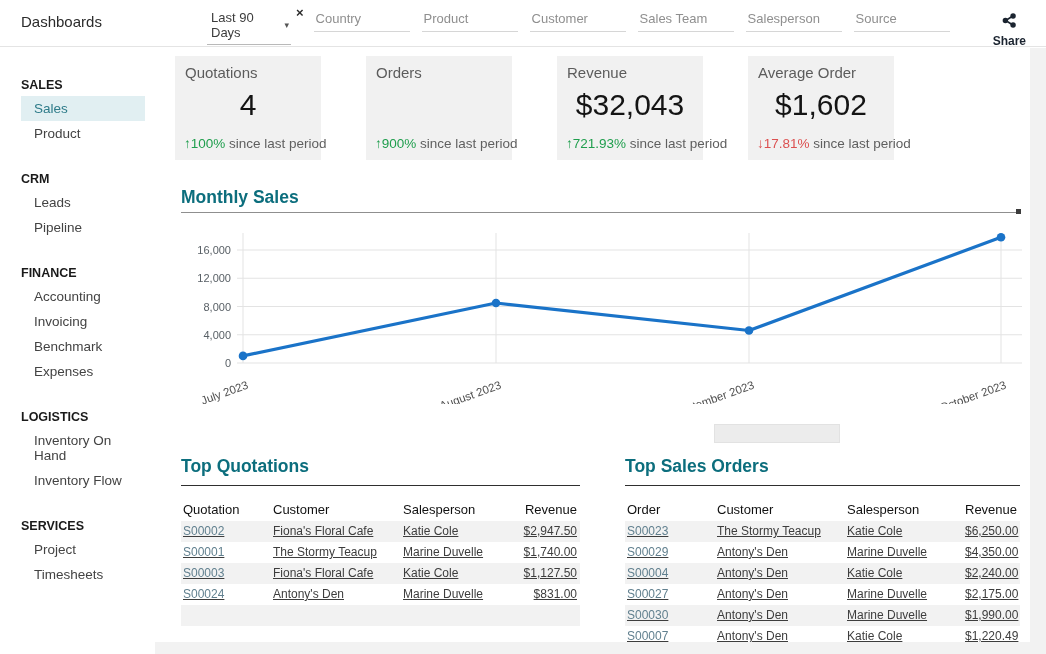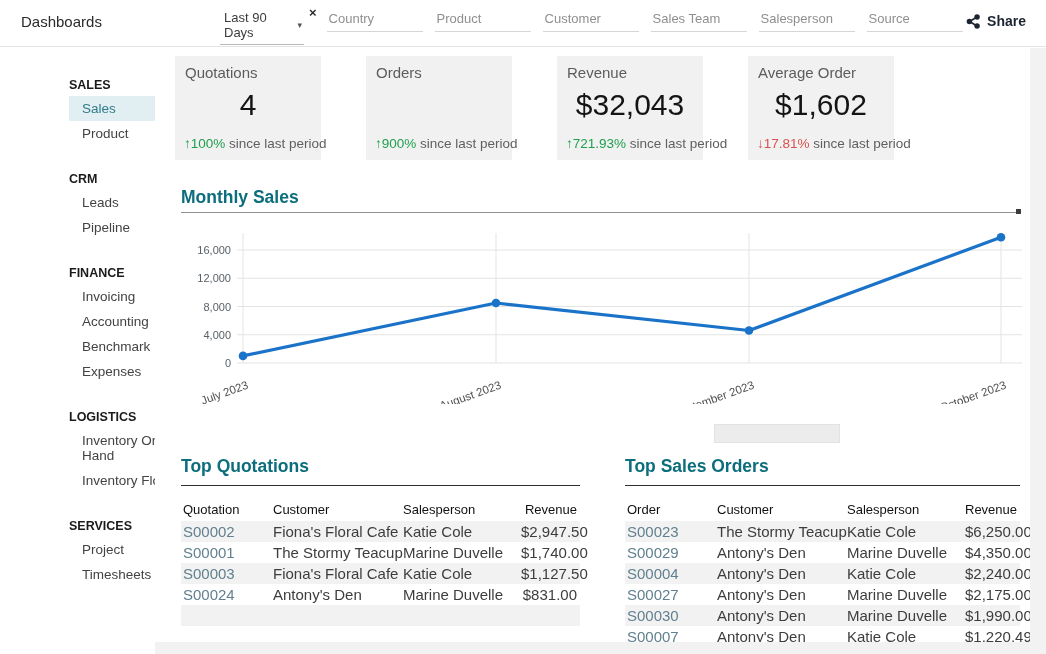--- a/index.html
+++ b/index.html
@@ -6,36 +6,36 @@
   html,body { margin:0; padding:0; }
   body {
     width:1046px; height:654px; position:relative; overflow:hidden;
     background:#fff; font-family:"Liberation Sans", sans-serif; color:#333;
   }
 
   
   .topbar { position:absolute; left:0; top:0; width:1046px; height:47px;
             background:#fff; border-bottom:1px solid #e4e4e4; z-index:5; }
   .page-title { position:absolute; left:21px; top:13px; font-size:15px; color:#2b2b2b; }
-  .filters { position:absolute; left:220px; top:9px; display:flex; align-items:flex-start;justify-content:center; }
+  .filters { position:absolute; left:207px; top:9px; display:flex; align-items:flex-start;justify-content:center; }
   .period { display:inline-flex; align-items:center; justify-content:space-between;
             width:84px; padding:1px 2px 4px 4px; border-bottom:1px solid #b9b9b9;
             font-size:13px; color:#3c3c3c; cursor:pointer; }
   .period .caret { font-size:9px; color:#555; margin-left:4px; }
   .clear-x { margin:-3px 10px 0 5px; font-weight:bold; font-size:13px; color:#2b2b2b; cursor:pointer; line-height:1; }
   .filter-input { width:96px; margin-right:12px; border:none; border-bottom:1px solid #d6d6d6;
                   font-size:13px; padding:1px 2px 5px 2px; outline:none; background:transparent;
                   font-family:"Liberation Sans", sans-serif; color:#333; }
   .filter-input::placeholder { color:#8f8f8f; }
   .share { position:absolute; right:20px; top:13px; display:flex; align-items:center; gap:6px;
-           font-size:14px; font-weight:700; color:#1b2430; cursor:pointer; }
+           font-size:12px; font-weight:700; color:#1b2430; cursor:pointer;flex-direction:column; }
 
   
   .sidebar { position:absolute; left:0; top:48px; width:180px; bottom:0;
-             background:#fff; border-right:1px solid #e1e1e1; padding-top:30px;padding-left:48px; }
+             background:#fff; border-right:1px solid #e1e1e1; padding-top:30px; }
   .side-header { margin:26px 0 4px 21px; font-size:12.5px; font-weight:700; color:#1a1a1a; }
   .side-section:first-child .side-header { margin-top:0; }
   .side-item { margin-left:21px; width:124px; padding:5px 0 5px 13px;
                font-size:13.5px; color:#434343; cursor:pointer; }
   .side-item.active { background:var(--active-bg); color:var(--active-text); }
 
   
   .main { position:absolute; left:155px; top:48px; width:875px; height:594px; background:#fff; }
 
   .kpi-card { position:absolute; top:8px; width:146px; height:104px; background:#f1f1f1; }
@@ -51,21 +51,21 @@
   .chart-rule { position:absolute; left:26px; top:164px; width:840px; height:1px; background:#8f8f8f; }
   .rule-handle { position:absolute; right:0; top:-3px; width:5px; height:5px; background:#3c3c3c; }
   .chart-svg { position:absolute; left:26px; top:176px; }
   .chart-scrollbar { position:absolute; left:559px; top:376px; width:126px; height:19px;
                      background:#ececec; border:1px solid #e2e2e2; }
 
   .table-section { position:absolute; top:408px; }
   .table-rule { height:1px; background:#2f2f2f; margin-top:8px; }
   .t-head, .t-row { display:grid; grid-template-columns:90px 130px 118px 1fr; padding-left:2px; }
   .t-head { margin-top:13px; line-height:22px; font-size:13px; font-weight:400; color:#111; }
-  .t-row { line-height:21px; height:21px; font-size:15px; color:#3d3d3d; }
+  .t-row { line-height:21px; height:21px; font-size:12px; color:#3d3d3d;text-decoration:underline; }
   .t-row.stripe { background:#f2f2f2; }
   .t-row .ref { color:var(--link); cursor:pointer; }
   .col-rev { text-align:right; padding-right:3px; }
 
   
   .v-track { position:absolute; right:0; top:48px; width:16px; bottom:0; background:#f2f2f2; }
   .h-track { position:absolute; left:155px; right:16px; bottom:0; height:12px; background:#f2f2f2; }
 </style>
 </head>
 <body>
@@ -100,22 +100,22 @@
       <div class="side-item active">Sales</div>
       <div class="side-item">Product</div>
     </div>
     <div class="side-section">
       <div class="side-header">CRM</div>
       <div class="side-item">Leads</div>
       <div class="side-item">Pipeline</div>
     </div>
     <div class="side-section">
       <div class="side-header">FINANCE</div>
+      <div class="side-item">Accounting</div>
       <div class="side-item">Invoicing</div>
-      <div class="side-item">Accounting</div>
       <div class="side-item">Benchmark</div>
       <div class="side-item">Expenses</div>
     </div>
     <div class="side-section">
       <div class="side-header">LOGISTICS</div>
       <div class="side-item">Inventory On Hand</div>
       <div class="side-item">Inventory Flow</div>
     </div>
     <div class="side-section">
       <div class="side-header">SERVICES</div>

